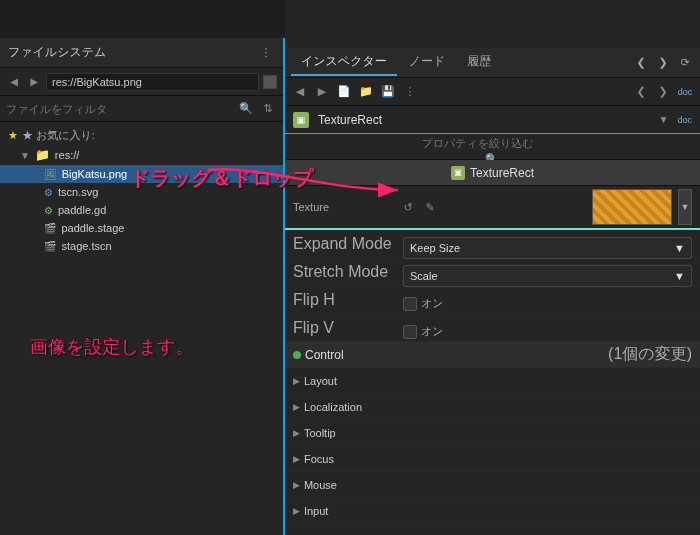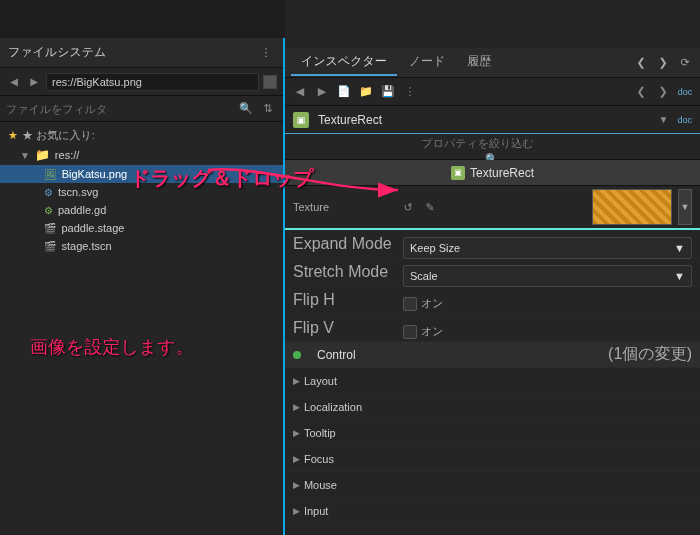--- a/index.html
+++ b/index.html
@@ -371,21 +371,21 @@
       color: #aaa;
     }
 
     .subsection-header {
       display: flex;
       align-items: center;
       padding: 3px 8px;
       border-bottom: 1px solid #2a2a2a;
       background: #2e2e2e;
       height: 26px;
-      gap: 16px;
+      gap: 4px;
       cursor: pointer;
     }
     .subsection-dot {
       width: 8px;
       height: 8px;
       border-radius: 50%;
       background: #4caf50;
       flex-shrink: 0;
     }
     .subsection-title {

